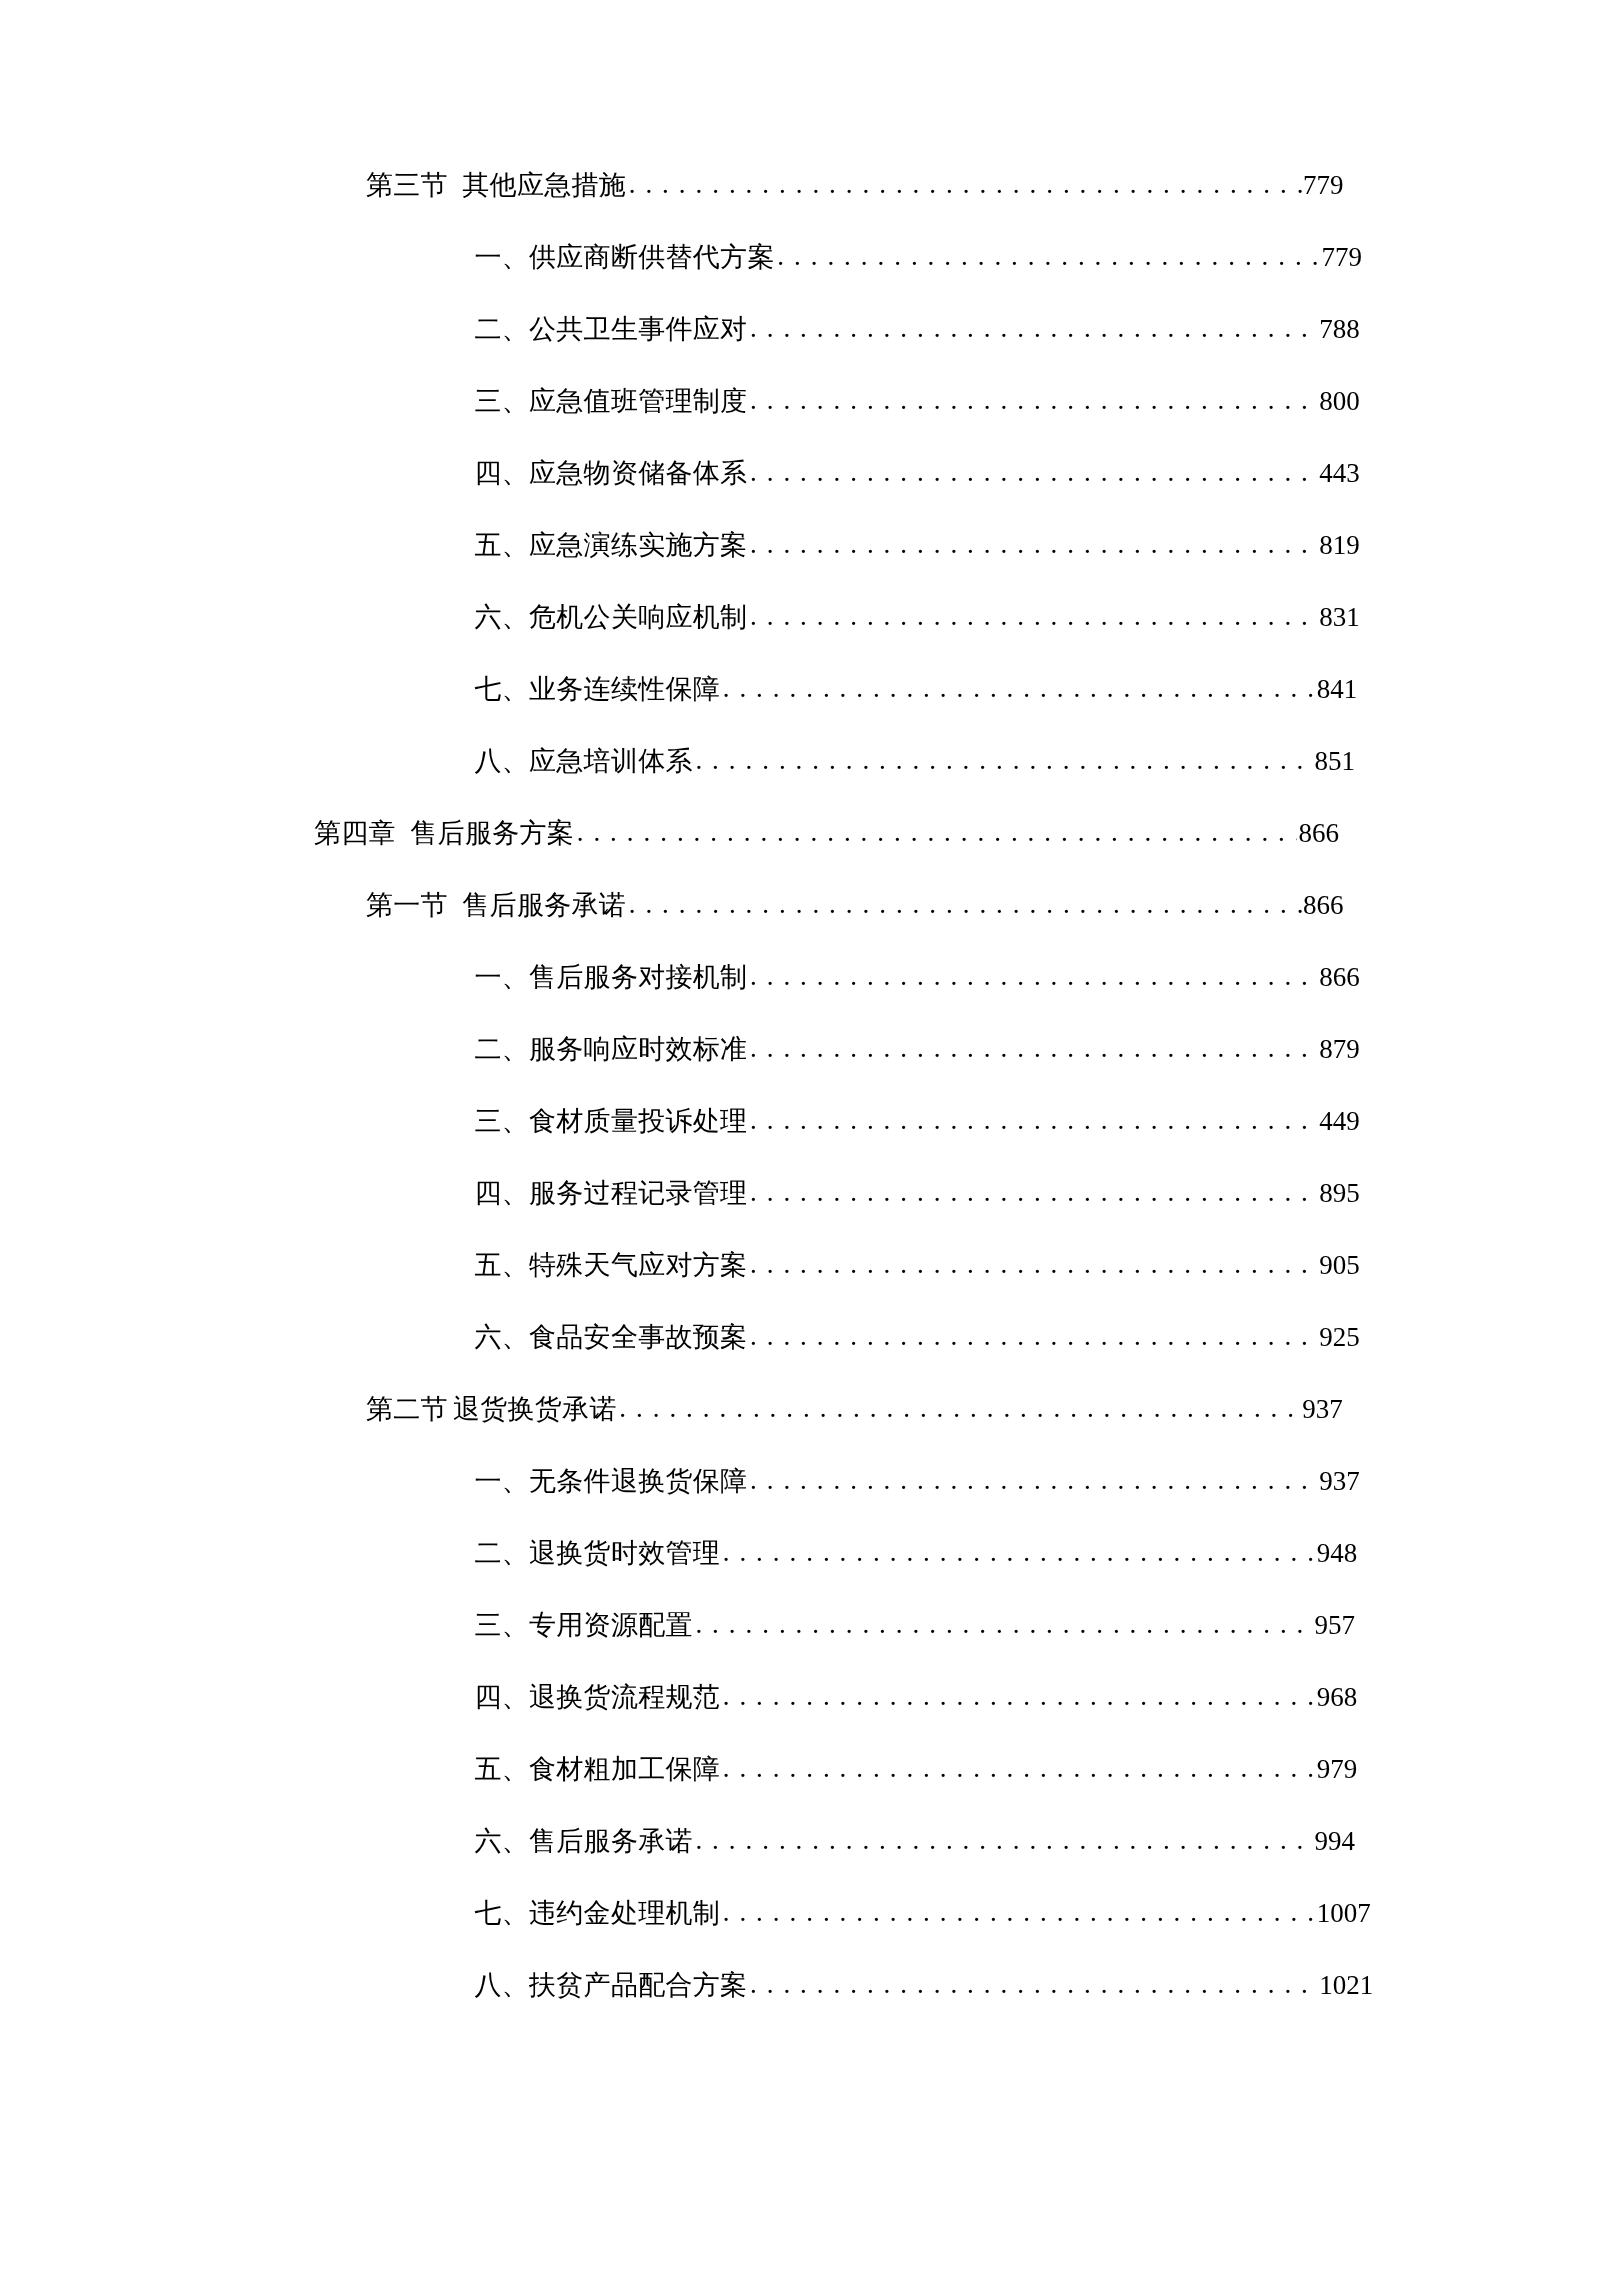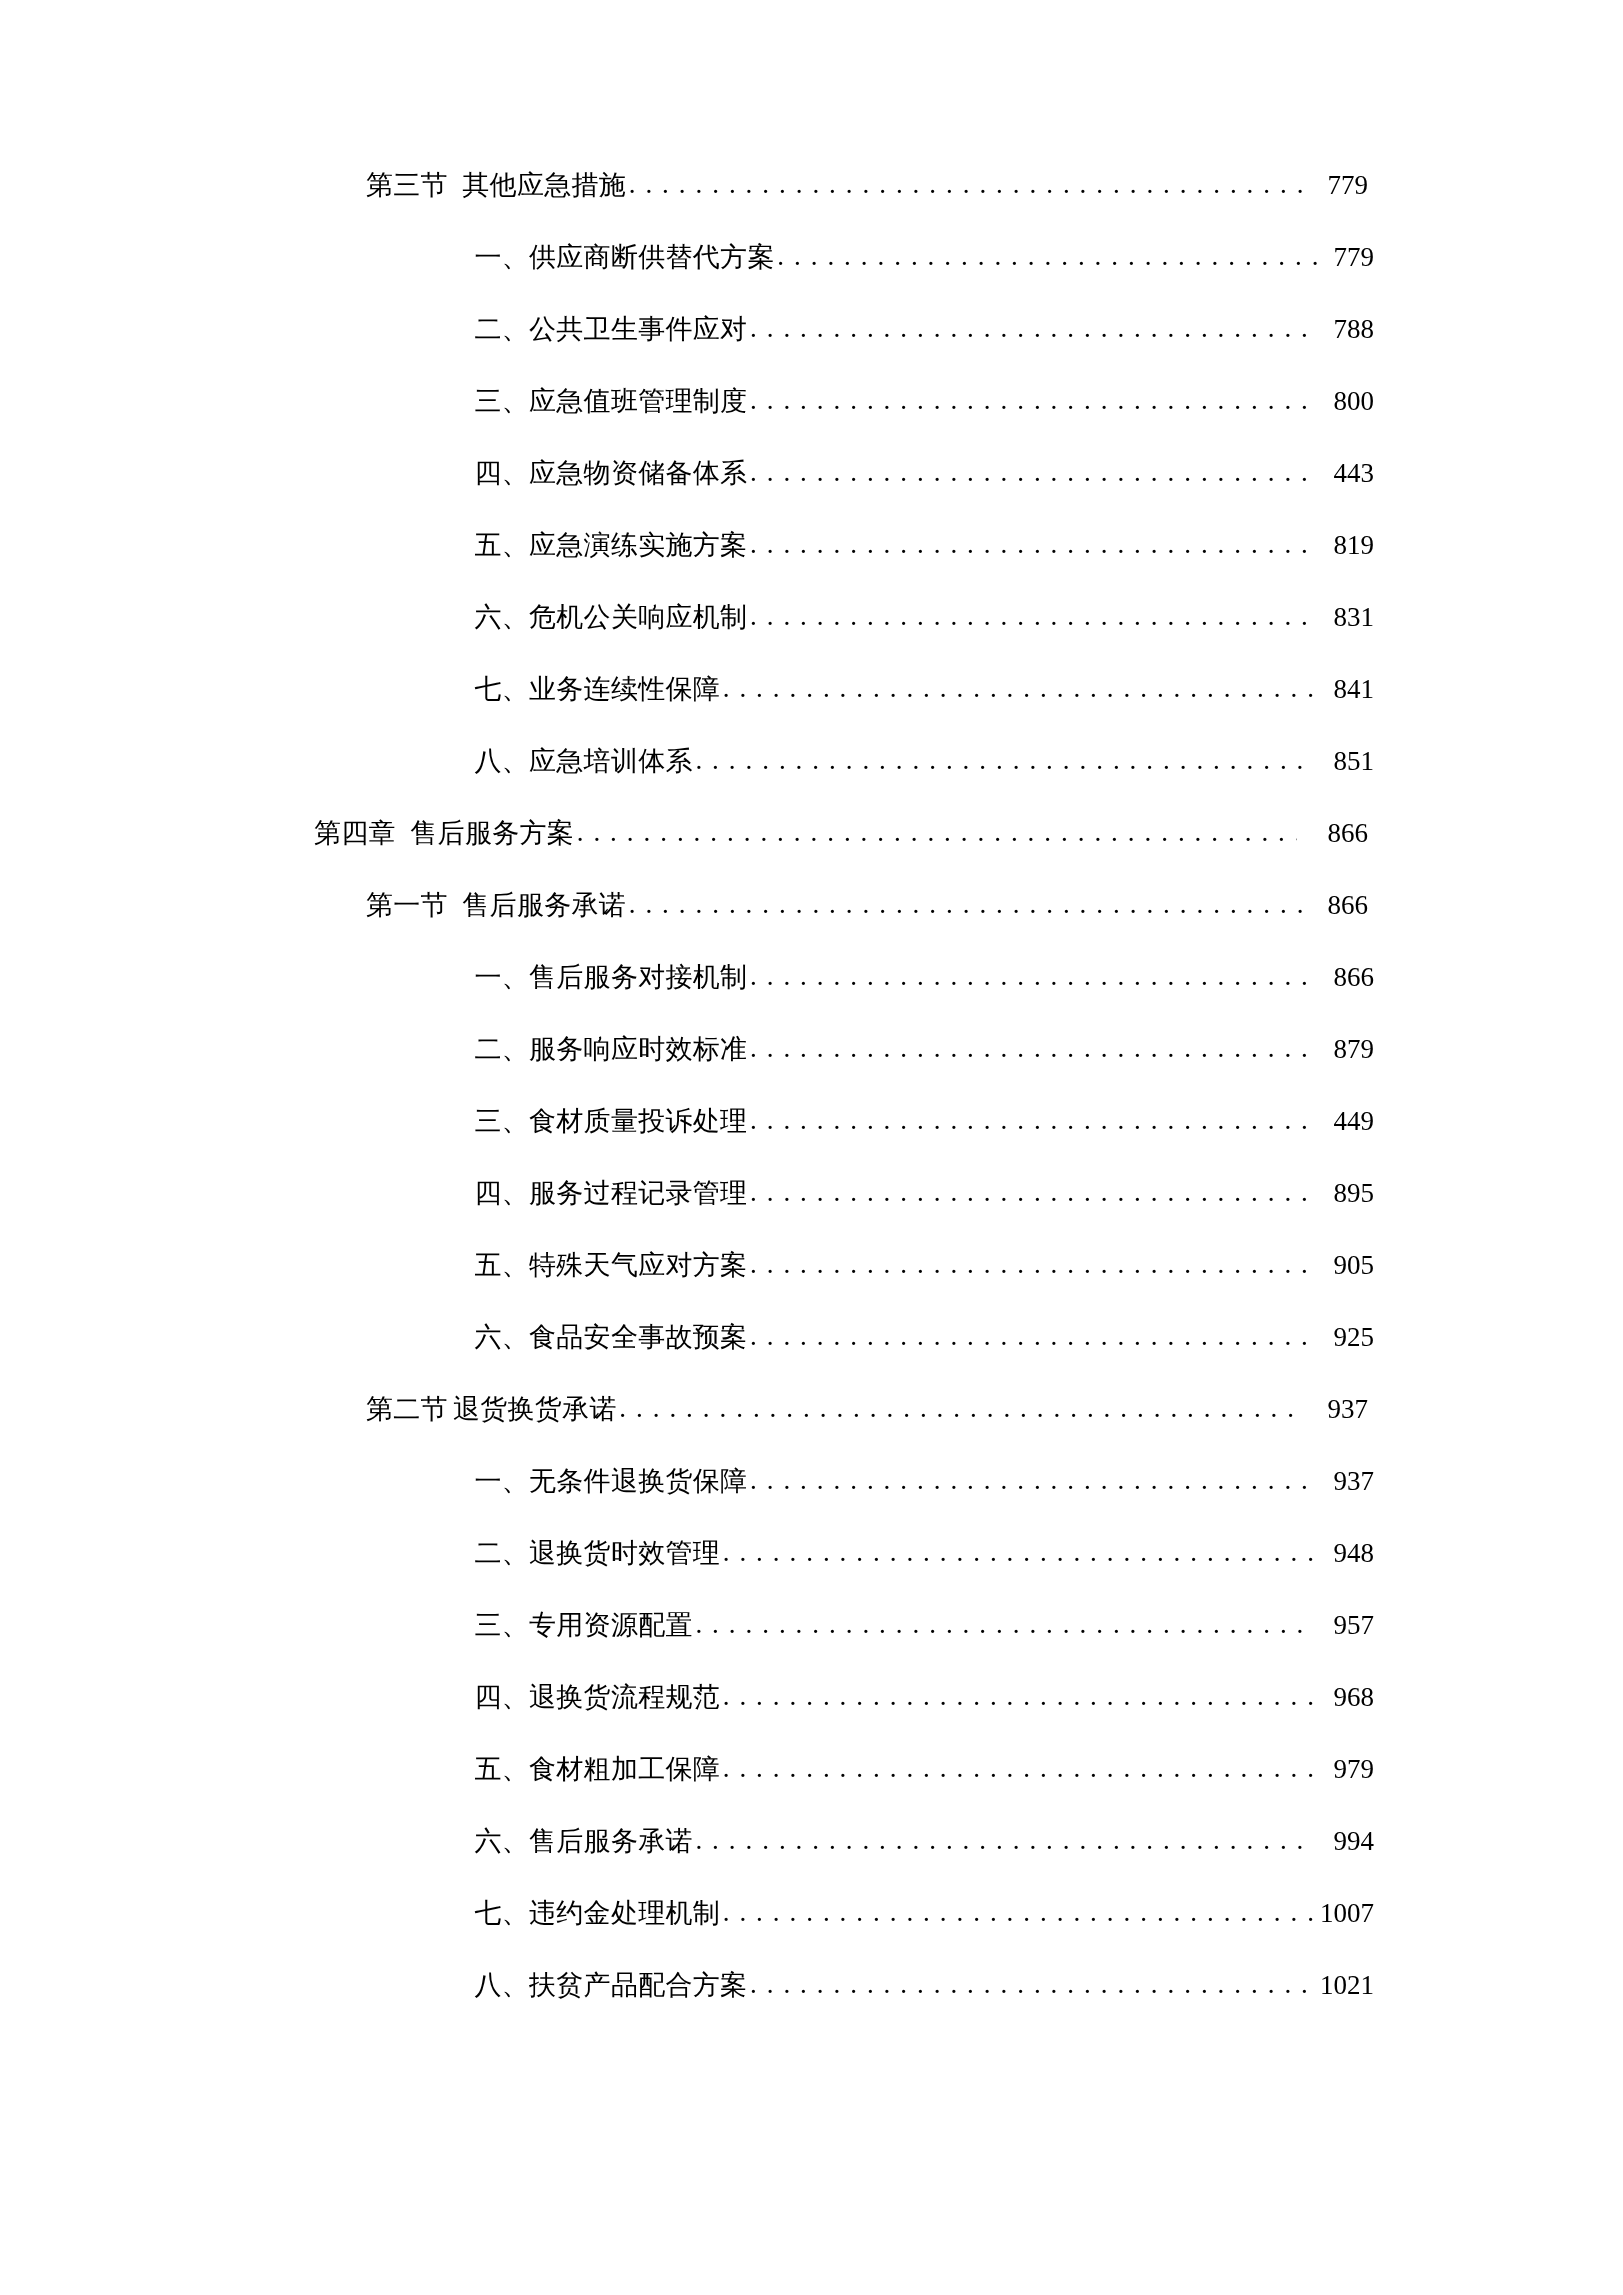--- a/index.html
+++ b/index.html
@@ -58,21 +58,20 @@
     margin: 0 1.3px 0 2.6px;
     font-size: 27px;
     letter-spacing: 1.6px;
     line-height: 1;
     position: relative;
     top: -1.3px;
   }
 
   .page-num {
     width: 141px;
-    text-align: right;
     padding-right: 255px;
     box-sizing: content-box;
     font-size: 27px;
   }
 </style>
 </head>
 <body>
 
 <div class="page">
   <div class="toc" id="toc-root">

